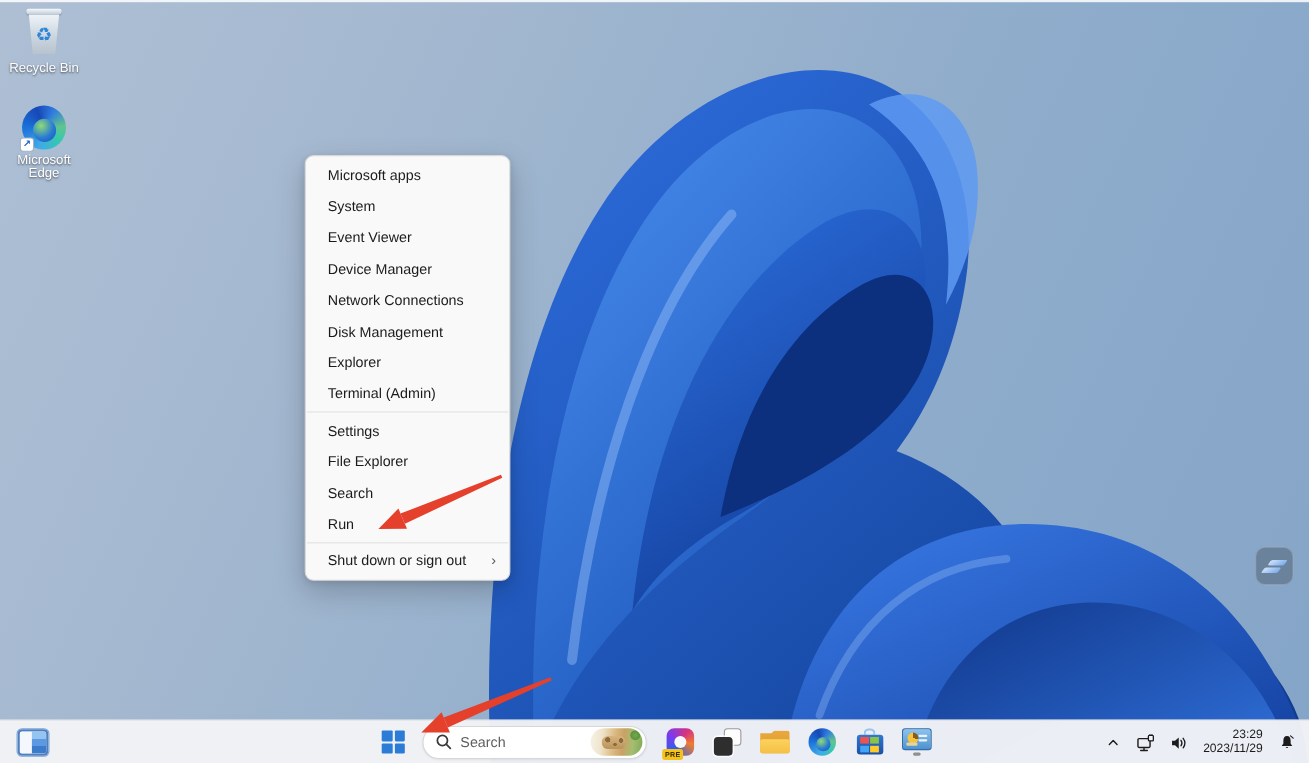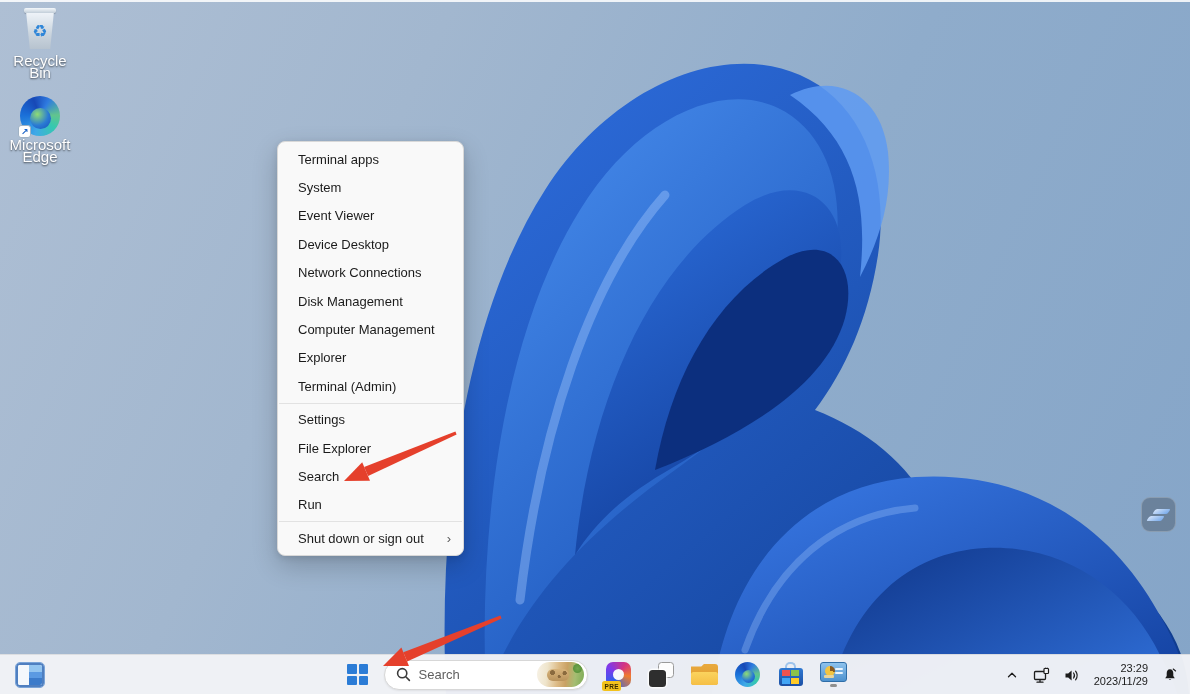--- a/index.html
+++ b/index.html
@@ -5,21 +5,21 @@
   * { margin:0; padding:0; box-sizing:border-box; }
   html,body { width:1190px; height:694px; overflow:hidden;
     font-family:"Liberation Sans","DejaVu Sans",sans-serif; }
   .stage { position:relative; width:1190px; height:694px;
     background:linear-gradient(115deg,#aebfd4 0%,#a2b7cf 30%,#8faccb 62%,#85a5c8 100%); overflow:hidden; }
   .top-strip { position:absolute; top:0; left:0; right:0; height:2px; background:rgba(255,255,255,.85); z-index:5; }
   .bloom { position:absolute; inset:0; z-index:1; }
 
   
   .desk-icon { position:absolute; width:72px; display:flex; flex-direction:column; align-items:center; gap:3px; z-index:4; cursor:default; }
-  .desk-icon .lbl { color:#fff; font-size:15px; line-height:12px; text-align:center;
+  .desk-icon .lbl { color:#fff; font-size:12px; line-height:12px; text-align:center;
     text-shadow:0 1px 2px rgba(0,0,0,.65); }
   .di-recycle { left:4px; top:8px; }
   .bin-wrap { width:38px; height:44px; position:relative; }
   .bin-lid { position:absolute; top:0; left:3px; width:32px; height:5px; border-radius:2px;
     background:linear-gradient(180deg,#f4f8fb,#c2ced9); box-shadow:0 1px 1px rgba(0,0,0,.2); }
   .bin-body { position:absolute; top:5px; left:4px; width:30px; height:36px;
     background:linear-gradient(180deg,#eef3f8,#ccd6df 55%,#b7c3cf);
     clip-path:polygon(4% 0,96% 0,84% 100%,16% 100%); display:flex; align-items:center; justify-content:center; }
   .bin-body span { color:#2f86d8; font-size:17px; line-height:1; }
   .di-edge { left:4px; top:96px; }
@@ -189,39 +189,36 @@
   <div class="desk-icon di-edge">
     <div class="edge-ball">
       <div class="edge-circle"></div>
       <div class="shortcut-badge">↗</div>
     </div>
     <span class="lbl">Microsoft Edge</span>
   </div>
 
   <div class="ctx-menu">
     <div class="menu-item">
-        <span>Terminal apps</span>
+        <span>Microsoft apps</span>
       </div>
     <div class="menu-item">
         <span>System</span>
       </div>
     <div class="menu-item">
         <span>Event Viewer</span>
       </div>
     <div class="menu-item">
-        <span>Device Desktop</span>
+        <span>Device Manager</span>
       </div>
     <div class="menu-item">
         <span>Network Connections</span>
       </div>
     <div class="menu-item">
         <span>Disk Management</span>
-      </div>
-    <div class="menu-item">
-        <span>Computer Management</span>
       </div>
     <div class="menu-item">
         <span>Explorer</span>
       </div>
     <div class="menu-item">
         <span>Terminal (Admin)</span>
       </div>
     <div class="menu-sep"></div>
     <div class="menu-item">
         <span>Settings</span>

